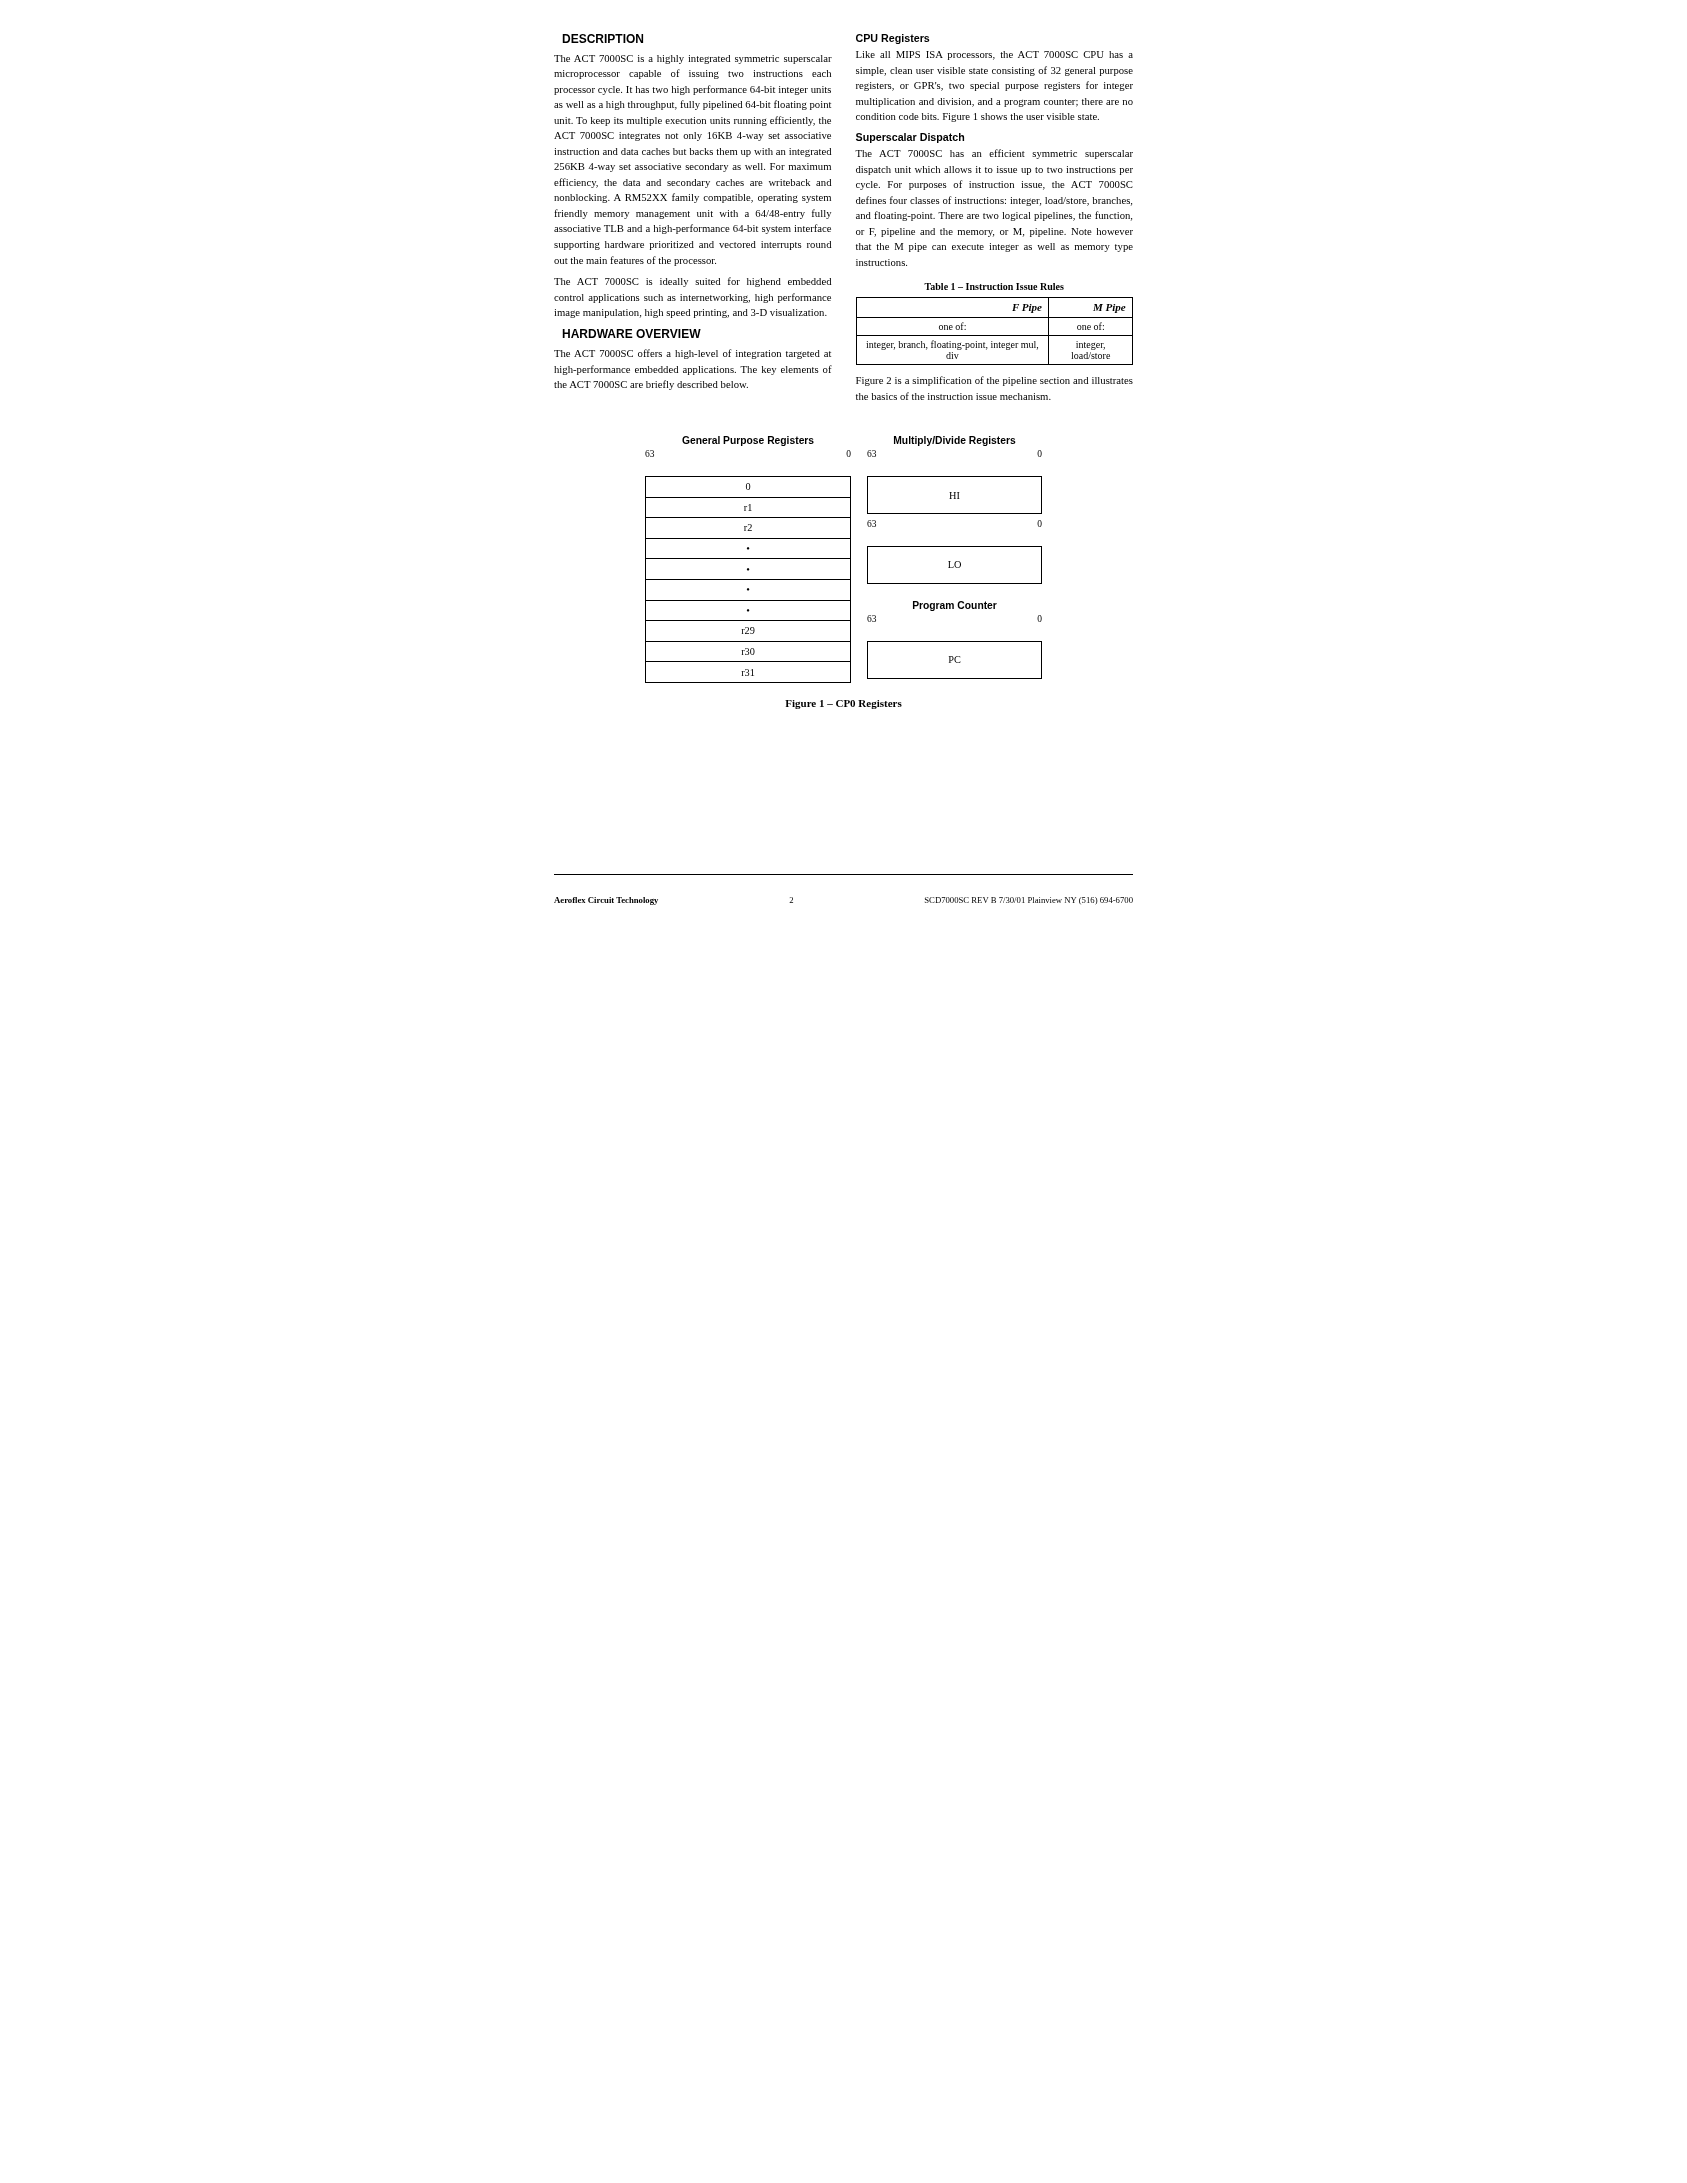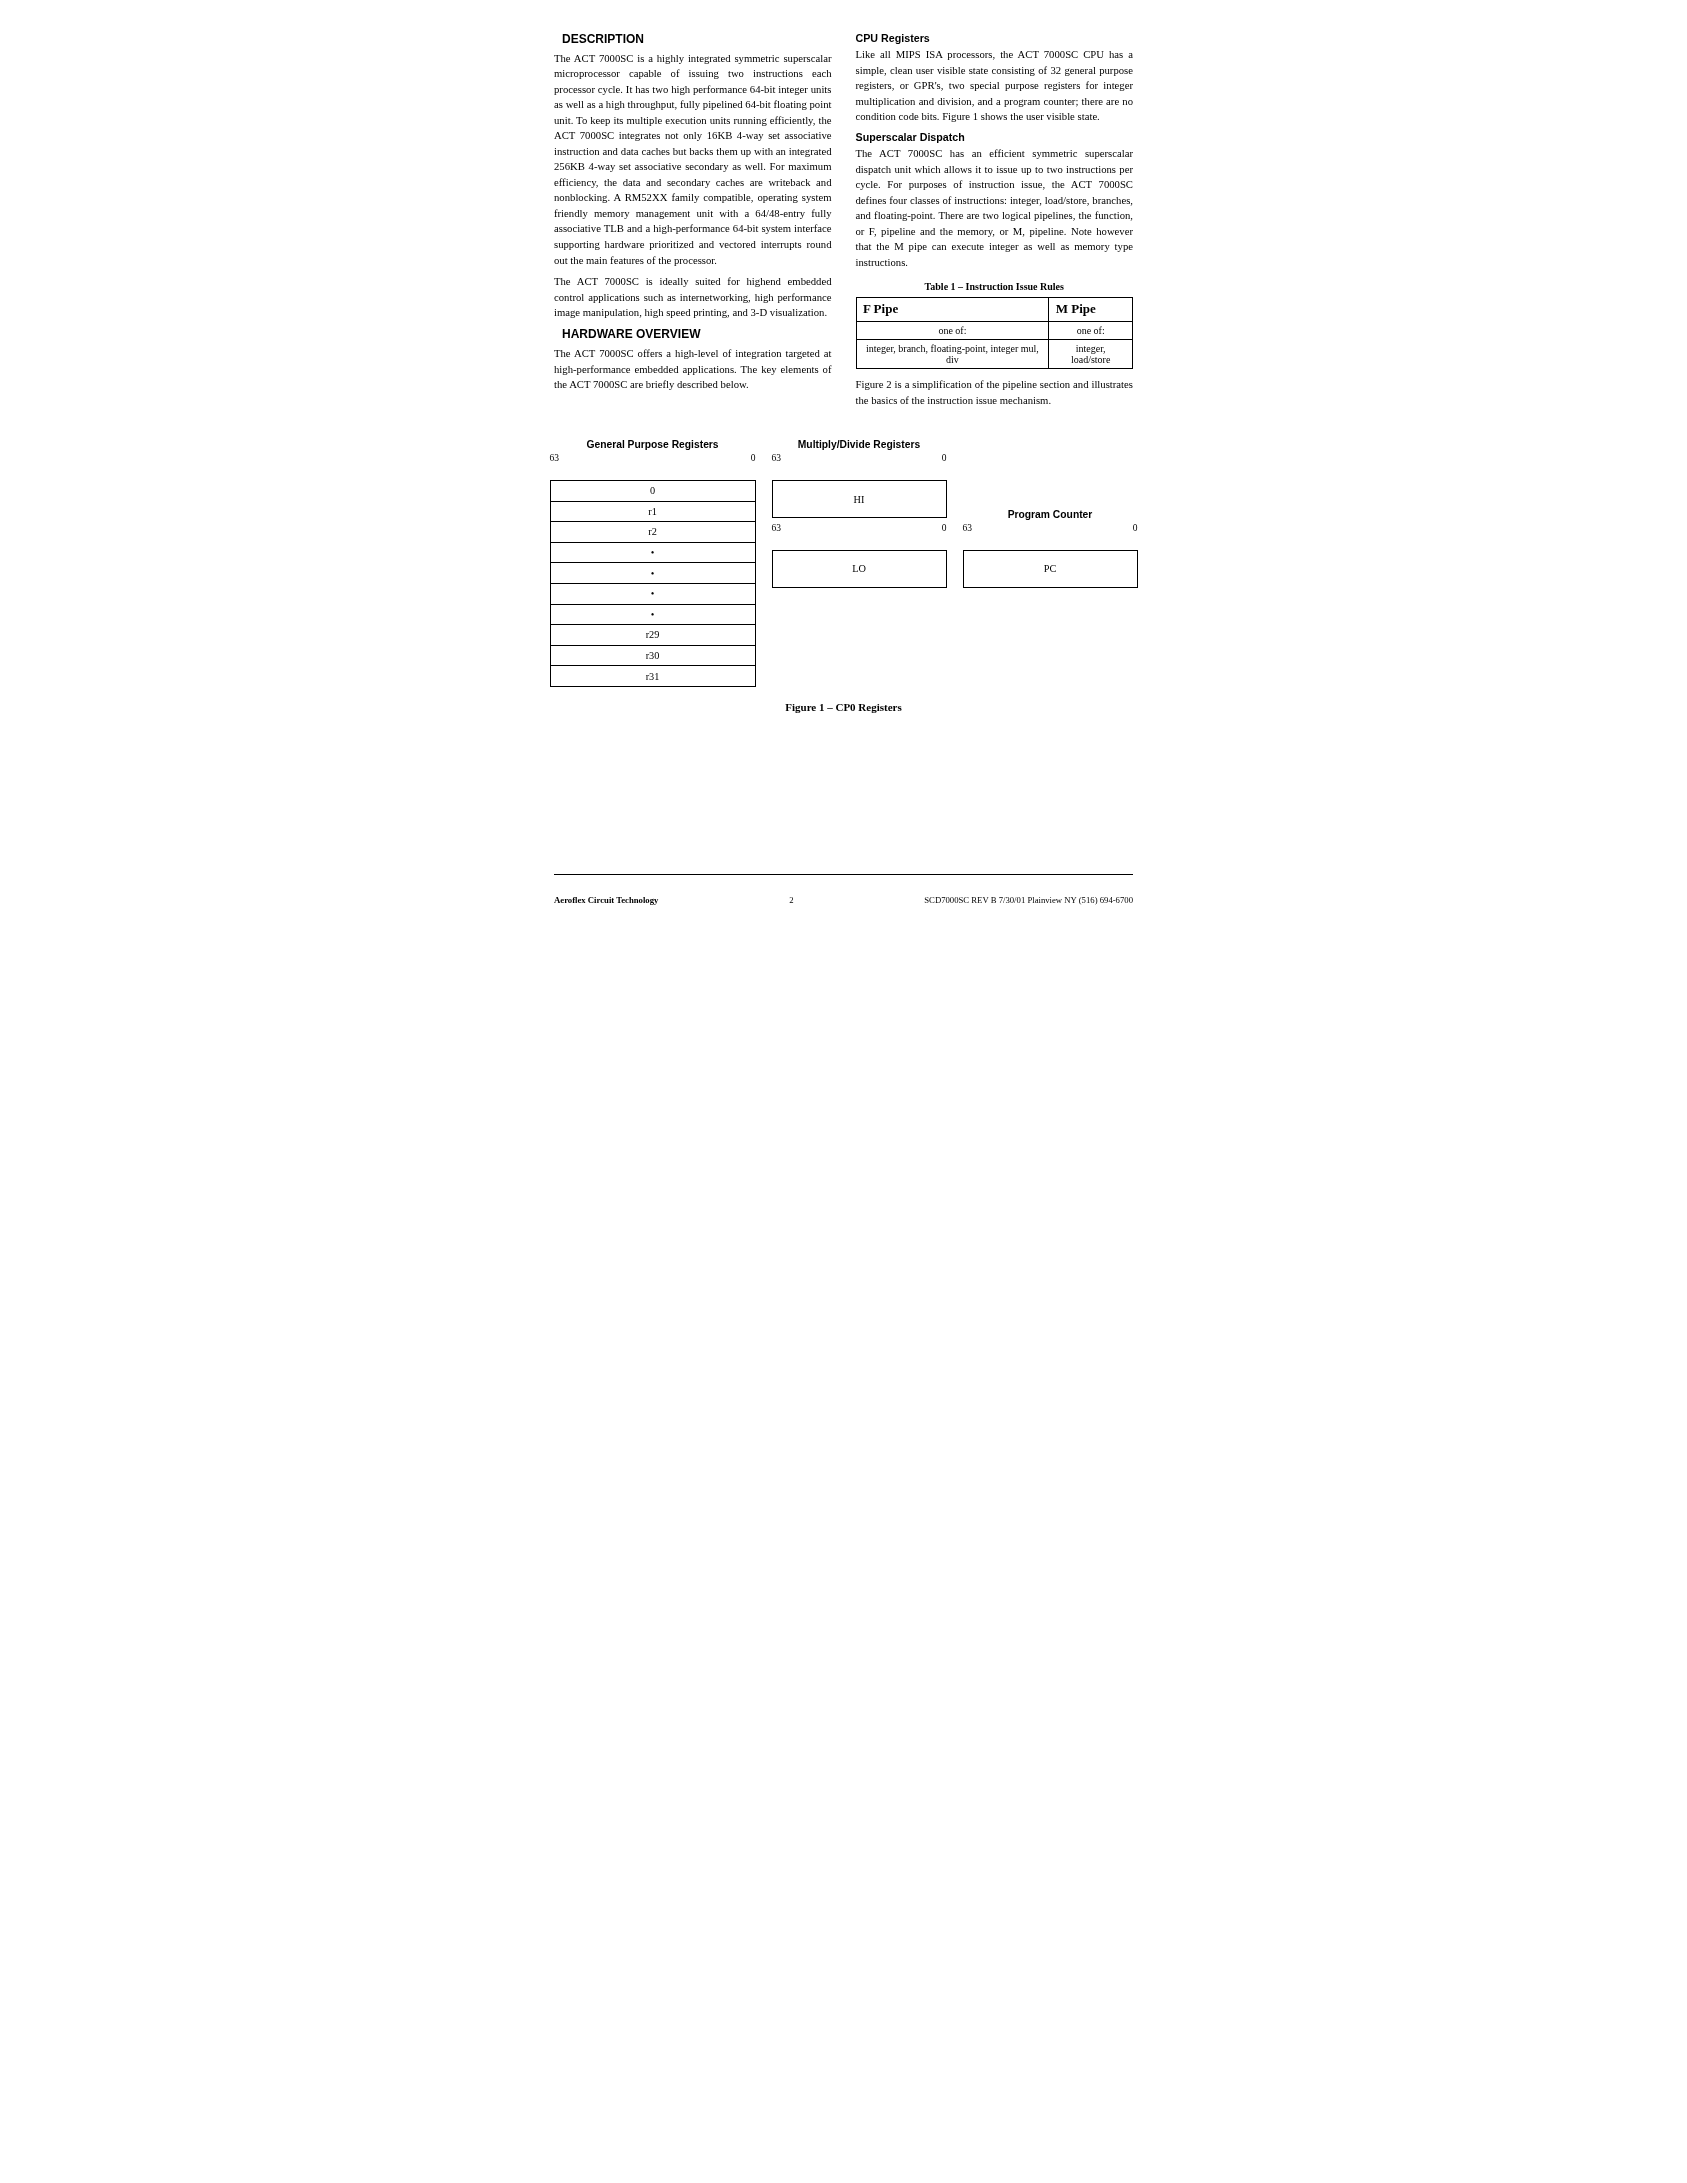--- a/index.html
+++ b/index.html
@@ -53,23 +53,24 @@
       font-size: 10px;
     }
     table.issue-rules {
       width: 100%;
       border-collapse: collapse;
       margin-bottom: 8px;
     }
     table.issue-rules th {
       border: 0.8px solid #000;
       padding: 3.2px 6.4px;
-      text-align: left;
-      font-weight: bold;
-      font-size: 13px;
+      text-align: right;
+      font-weight: bold;
+      font-size: 11px;
+      font-style: italic;
     }
     table.issue-rules td {
       border: 0.8px solid #000;
       padding: 3.2px 6.4px;
       text-align: center;
       font-size: 10px;
     }
     
     .diagrams-section {
       margin-top: 24px;
@@ -132,23 +133,23 @@
       margin-top: auto;
       padding-top: 20px;
       border-top: 0.8px solid #000;
       font-size: 8.7px;
     }
     .footer-left { font-weight: bold; }
     .footer-center { text-align: center; }
     .footer-right { text-align: right; }
     .right-diagrams {
       display: flex;
-      flex-direction: row;
+      flex-direction: column;
       gap: 16px;
-      align-items: flex-end;
+      align-items: flex-start;
     }
     .gpr-left {
       display: flex;
       flex-direction: column;
       align-items: center;
     }
   </style>
 </head>
 <body>
 

